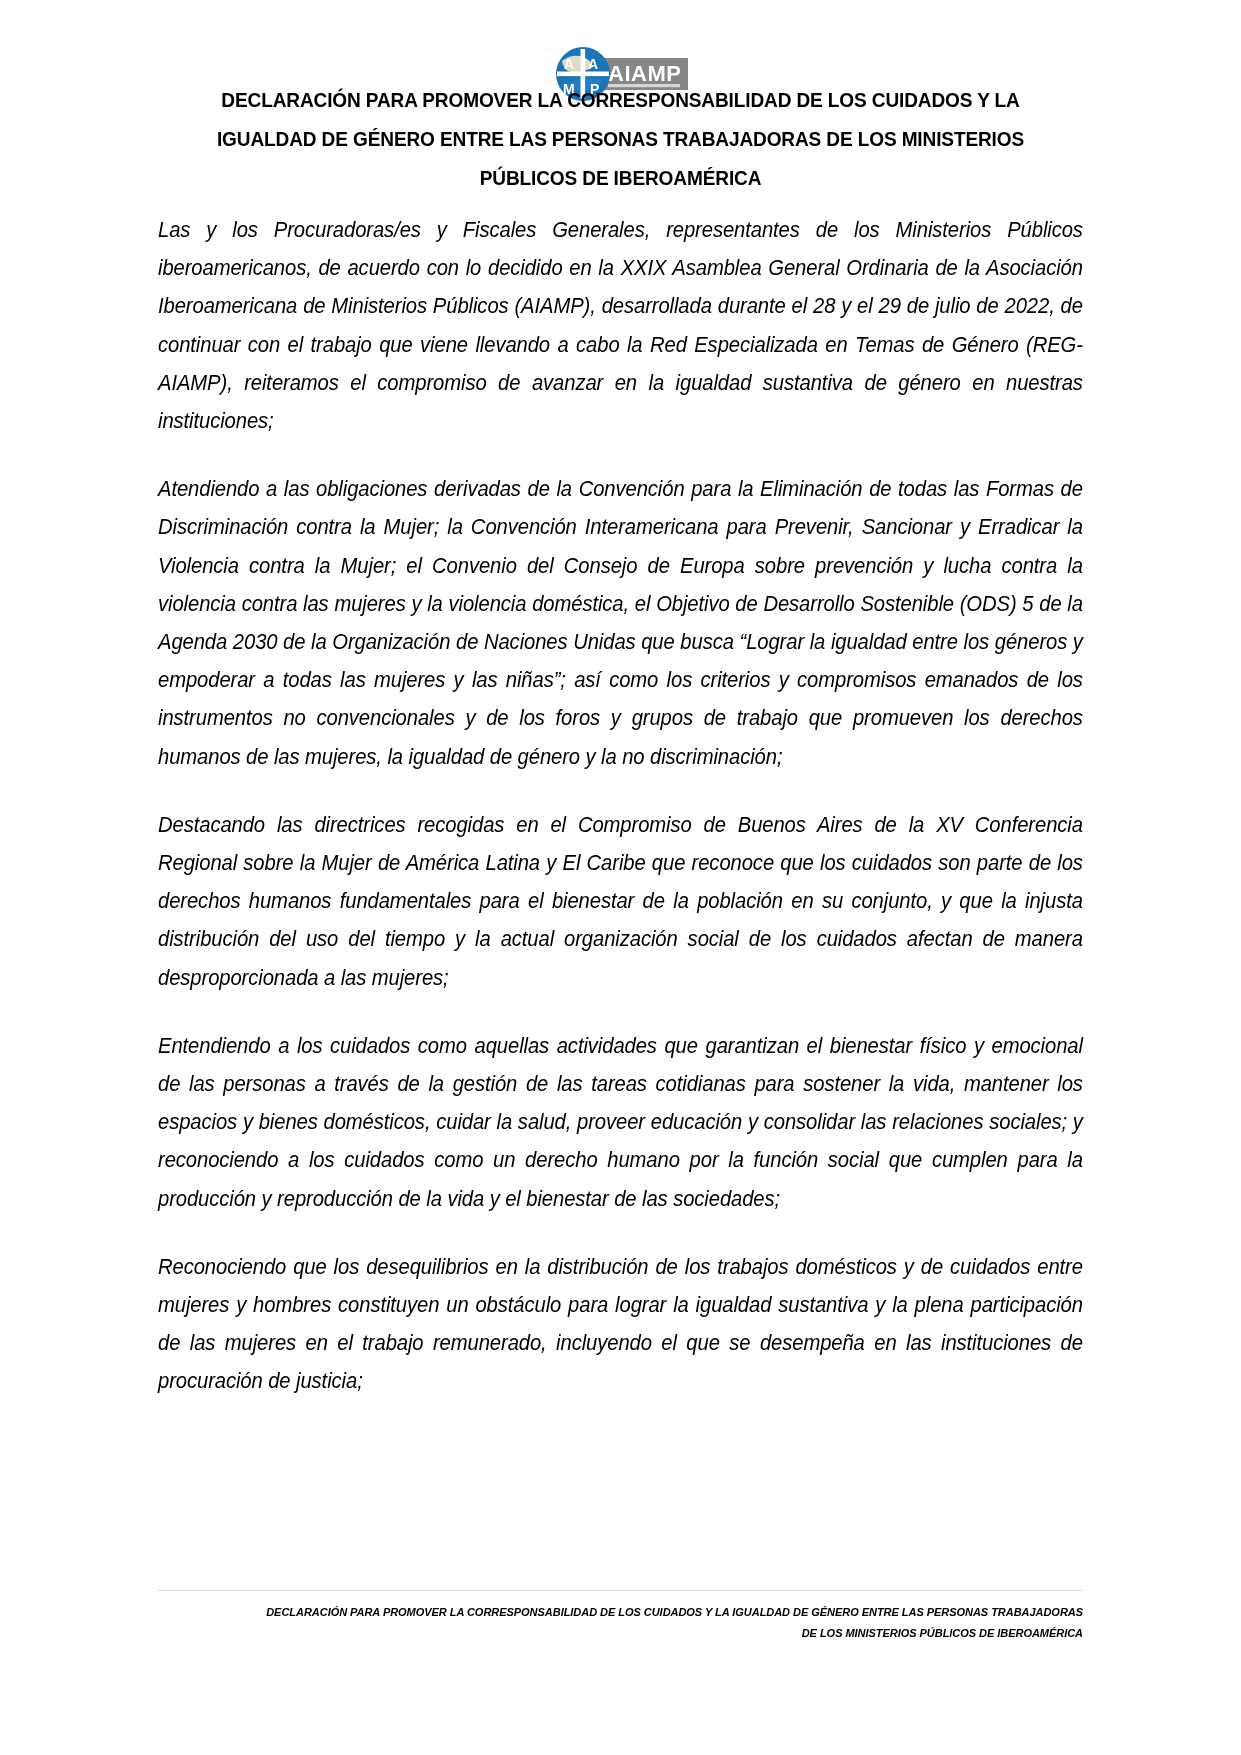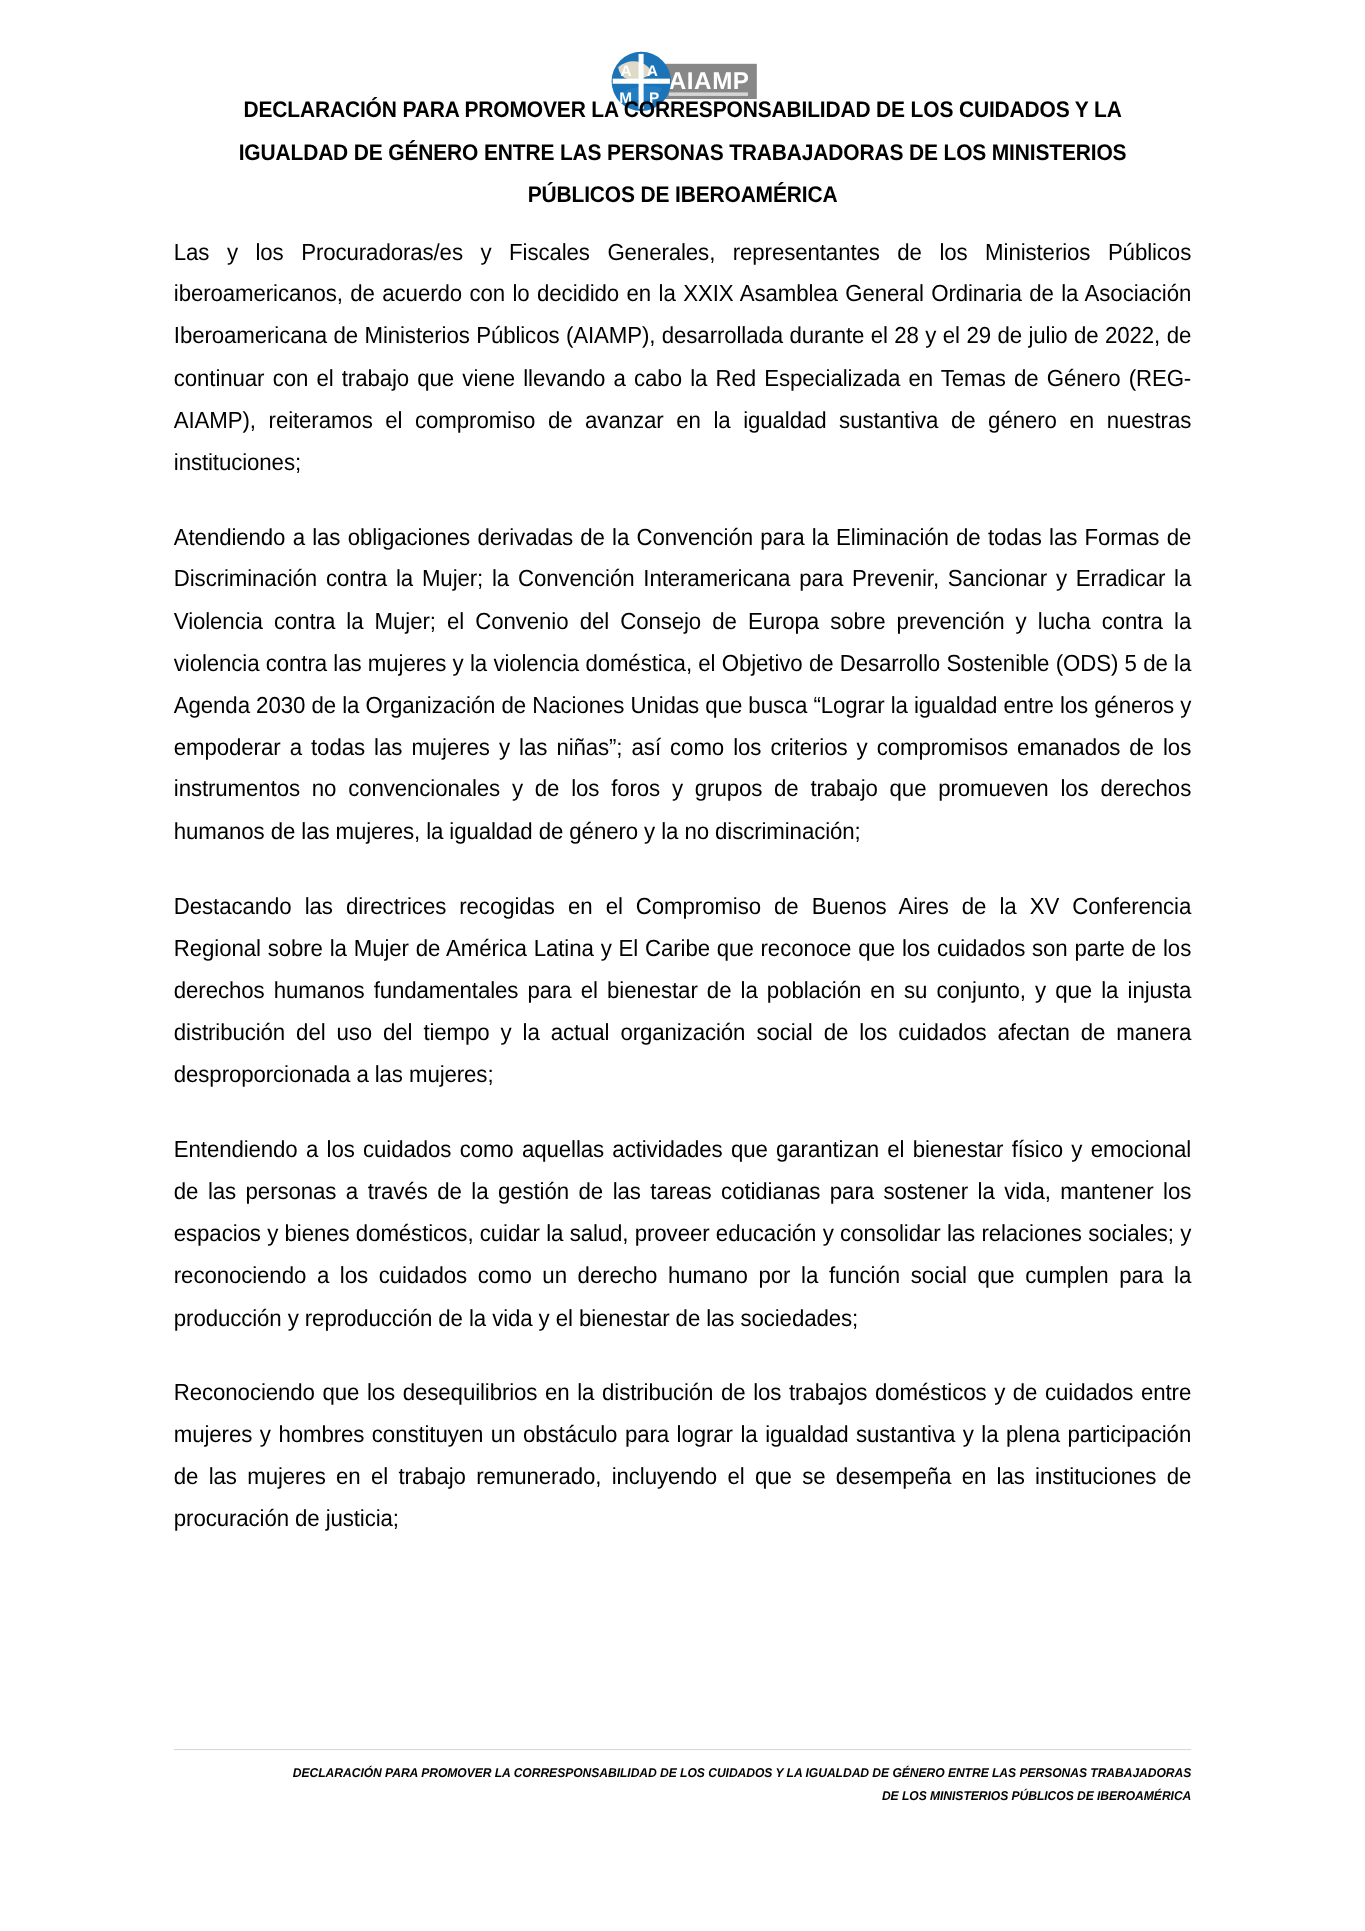--- a/index.html
+++ b/index.html
@@ -49,20 +49,21 @@
     letter-spacing: -0.15px;
     font-stretch: condensed;
     transform: scaleX(0.93);
     transform-origin: center top;
   }
 
   
   .body-wrap {
     margin: 0 158px 0 158px;
     padding-top: 14px;
+    font-style: italic;
   }
   p.para {
     text-align: justify;
     text-justify: inter-word;
     font-size: 21.2px;
     line-height: 38.2px;
     margin: 0 0 30px 0;
     letter-spacing: -0.1px;
     transform: scaleX(0.955);
     transform-origin: left top;

